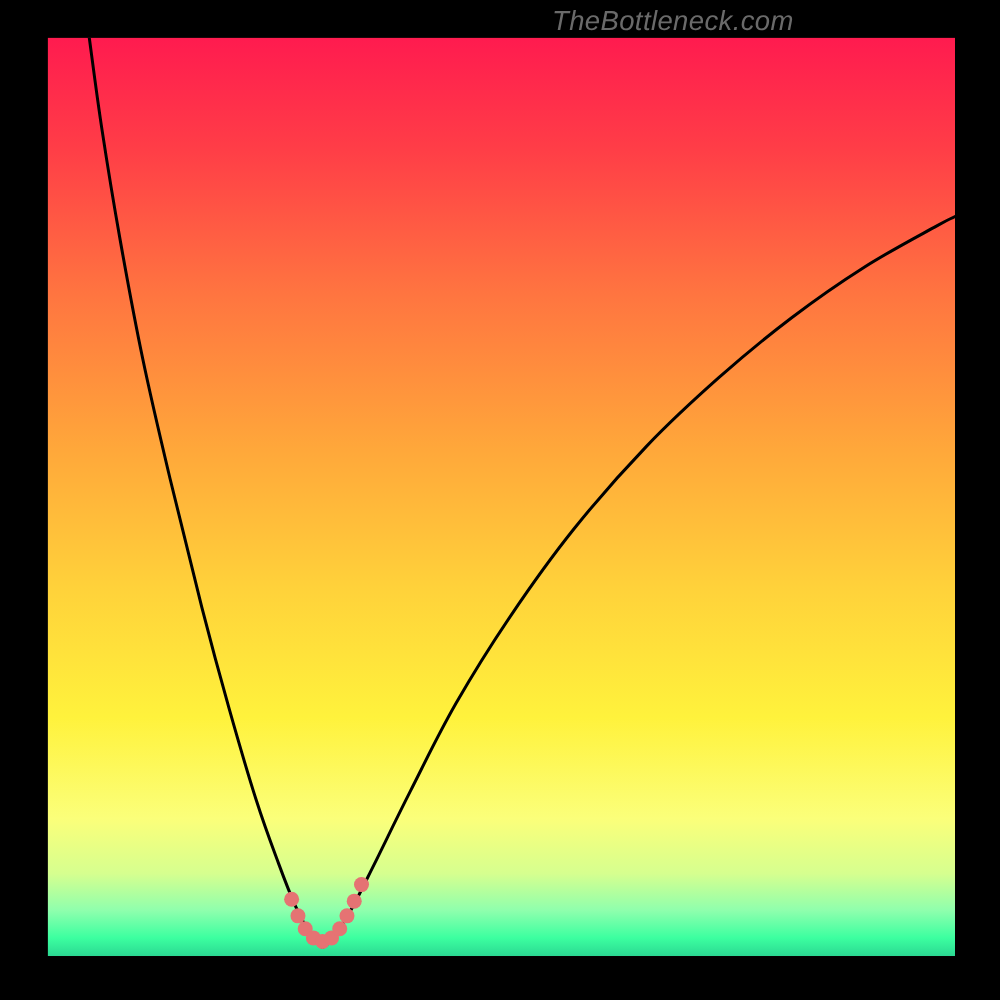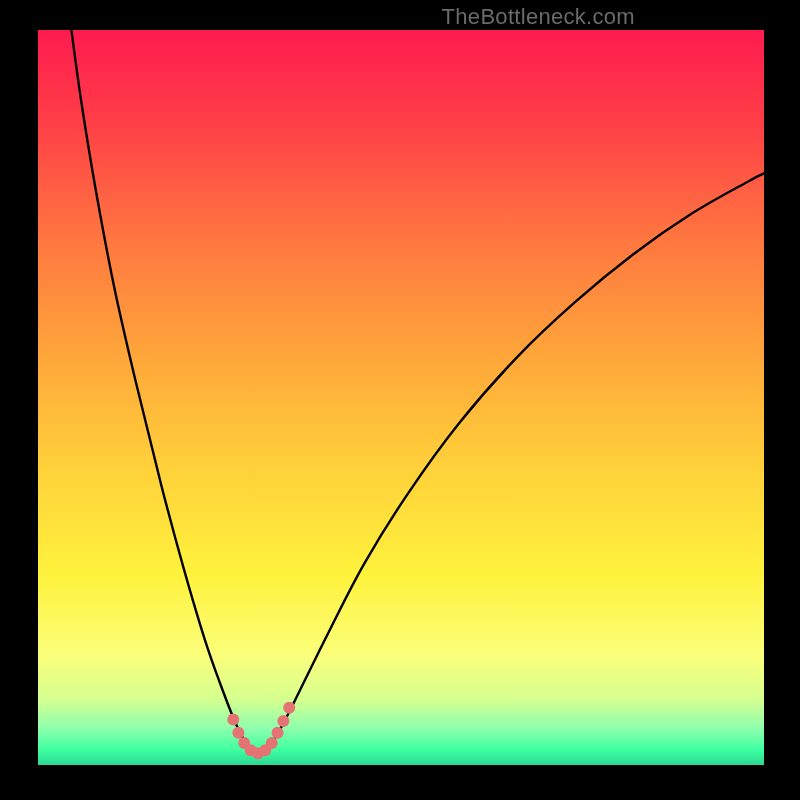--- a/index.html
+++ b/index.html
@@ -11,20 +11,21 @@
     overflow: hidden;
     font-family: Arial, Helvetica, sans-serif;
   }
   .frame {
     position: absolute;
     top: 0;
     left: 0;
     width: 647px;
     height: 800px;
     background: #000;
+    font-style: italic;
   }
   .plot-area {
     position: absolute;
     overflow: hidden;
   }
   .watermark {
     position: absolute;
     top: 4px;
     right: 12px;
     color: #6a6a6a;

